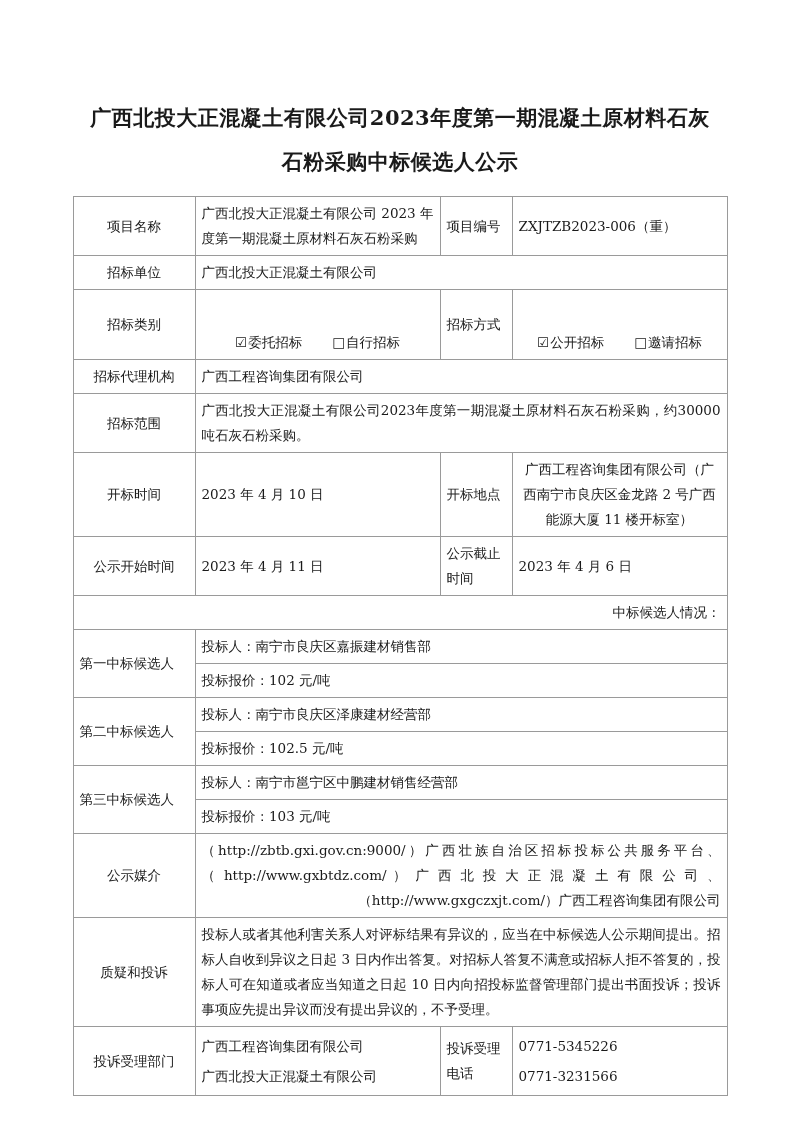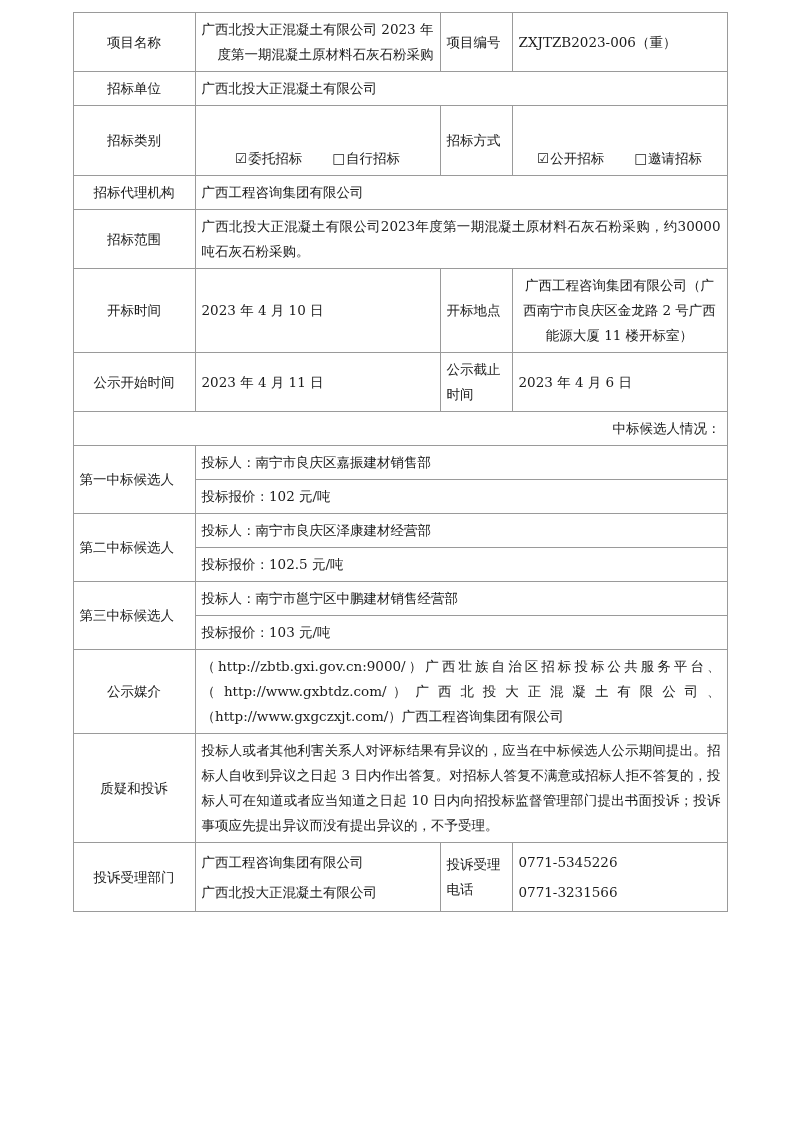--- a/index.html
+++ b/index.html
@@ -50,41 +50,45 @@
     line-height: 24px;
   }
   .checkline {
     display: flex;
     justify-content: center;
     gap: 30px;
     white-space: nowrap;
     margin-top: 36px;
   }
   .cbox { margin-right: 1px; }
-  .twoline { line-height: 25px; text-align: right; }
+  .twoline { line-height: 25px; }
   .sec-head { text-align: right; padding-left: 4px; }
   .bidline { padding: 3px 7px; line-height: 24px; }
   .media-just {
     text-align: justify;
     text-align-last: justify;
     line-height: 25px;
   }
   .media-last {
-    text-align: left;
+    text-align: right;
     line-height: 25px;
   }
   .addr { line-height: 24px; text-align: center; }
   .dept-line { line-height: 30px; }
   .phone-line { line-height: 30px; }
 </style>
 </head>
 <body>
 
 <div class="page">
 
+  <div class="doc-title">
+    <div>广西北投大正混凝土有限公司2023年度第一期混凝土原材料石灰</div>
+    <div>石粉采购中标候选人公示</div>
+  </div>
 
   <table class="main">
     <colgroup>
       <col style="width:122px">
       <col style="width:245px">
       <col style="width:72px">
       <col style="width:215px">
     </colgroup>
     <tbody>
 

